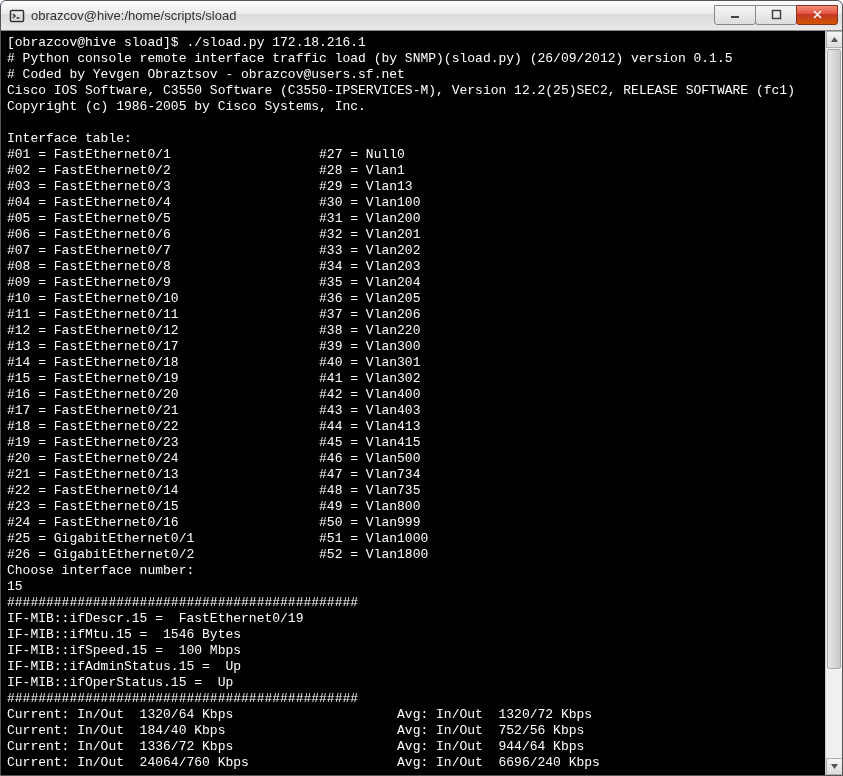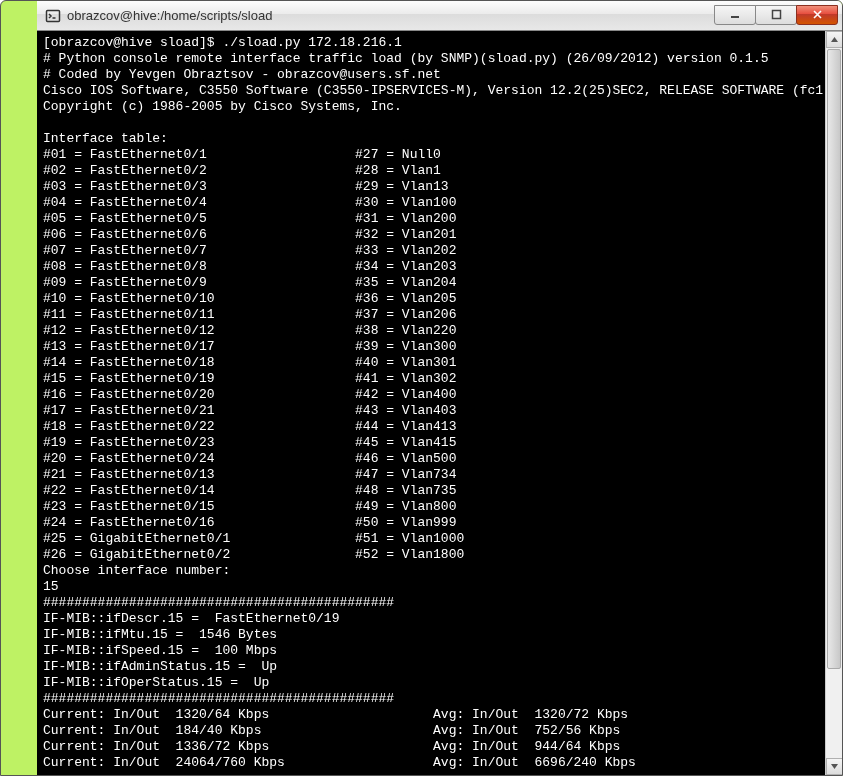--- a/index.html
+++ b/index.html
@@ -9,23 +9,22 @@
       width: 843px;
       height: 776px;
       overflow: hidden;
     }
     .window {
       width: 843px;
       height: 776px;
       border: 1px solid #555;
       border-radius: 6px 6px 0 0;
       overflow: hidden;
-      background: #bef264;
+      background: #8b5cf6;
       position: relative;
-      padding-left: 36px;
     }
     .titlebar {
       height: 30px;
       background: linear-gradient(to bottom, #fdfdfd 0%, #ebebeb 45%, #dcdcdc 46%, #e8e8e8 100%);
       border-bottom: 1px solid #888;
       display: flex;
       align-items: center;
       padding: 0 4px 0 8px;
       position: relative;
     }

